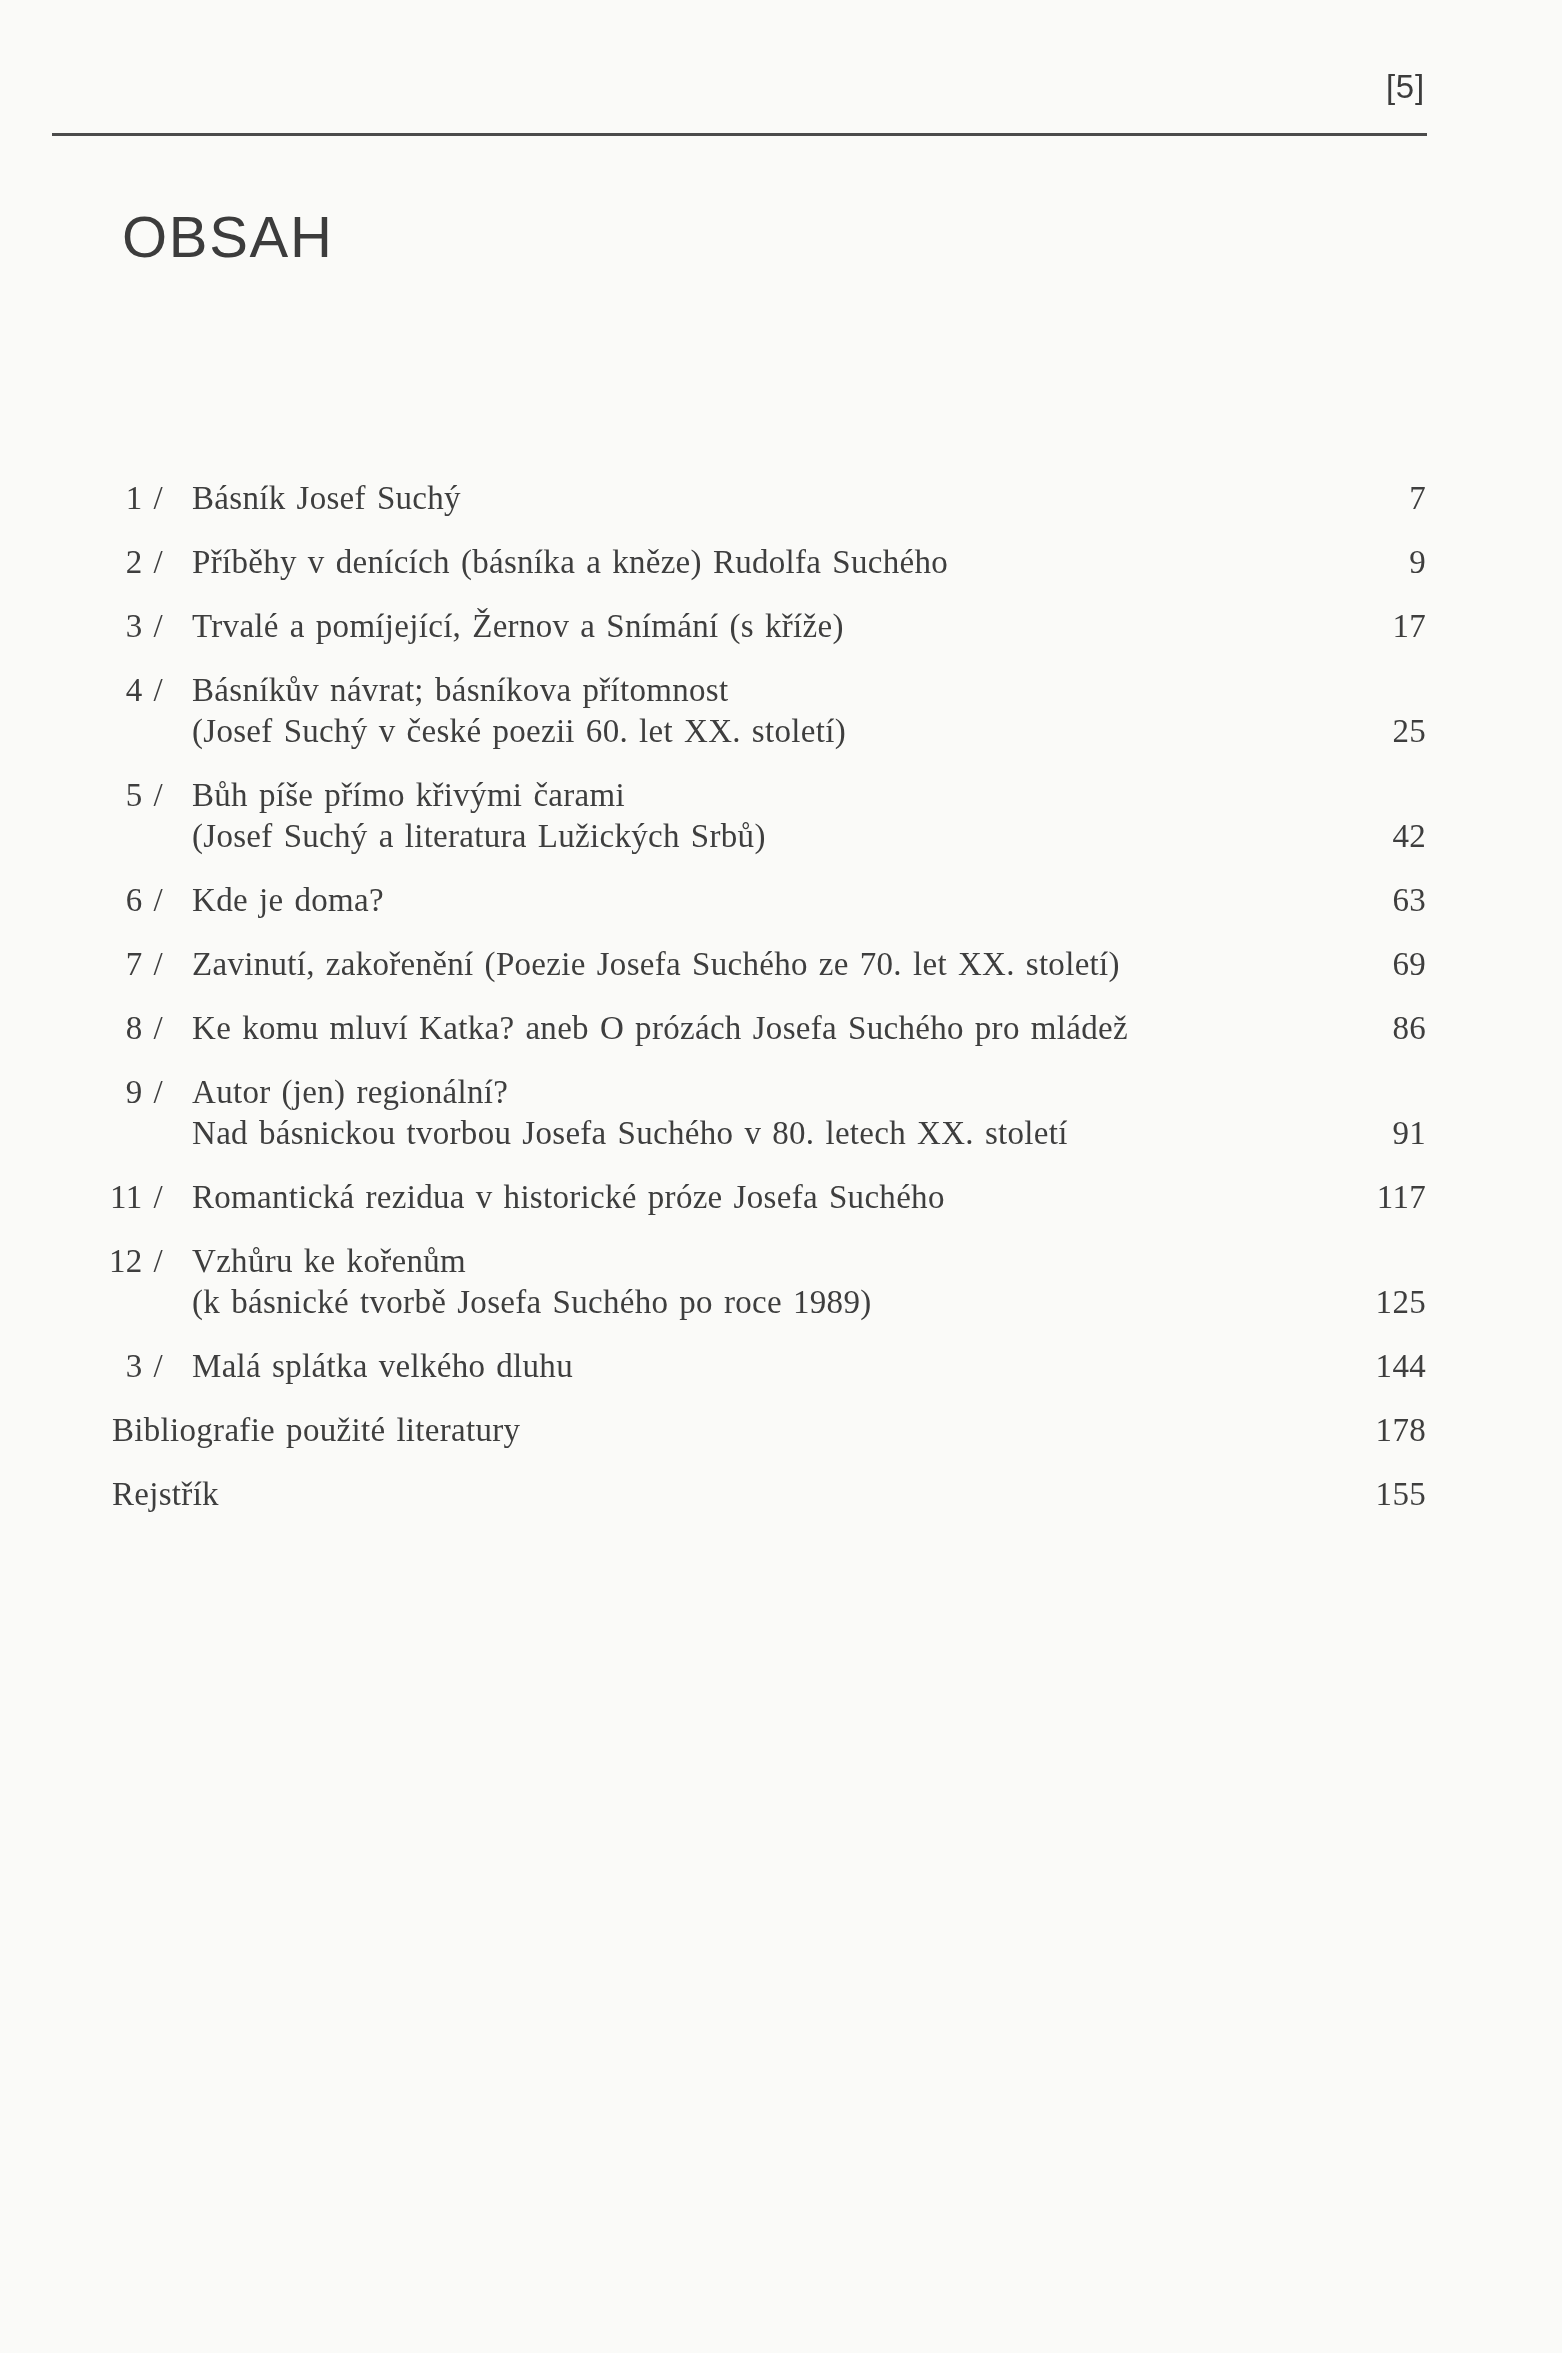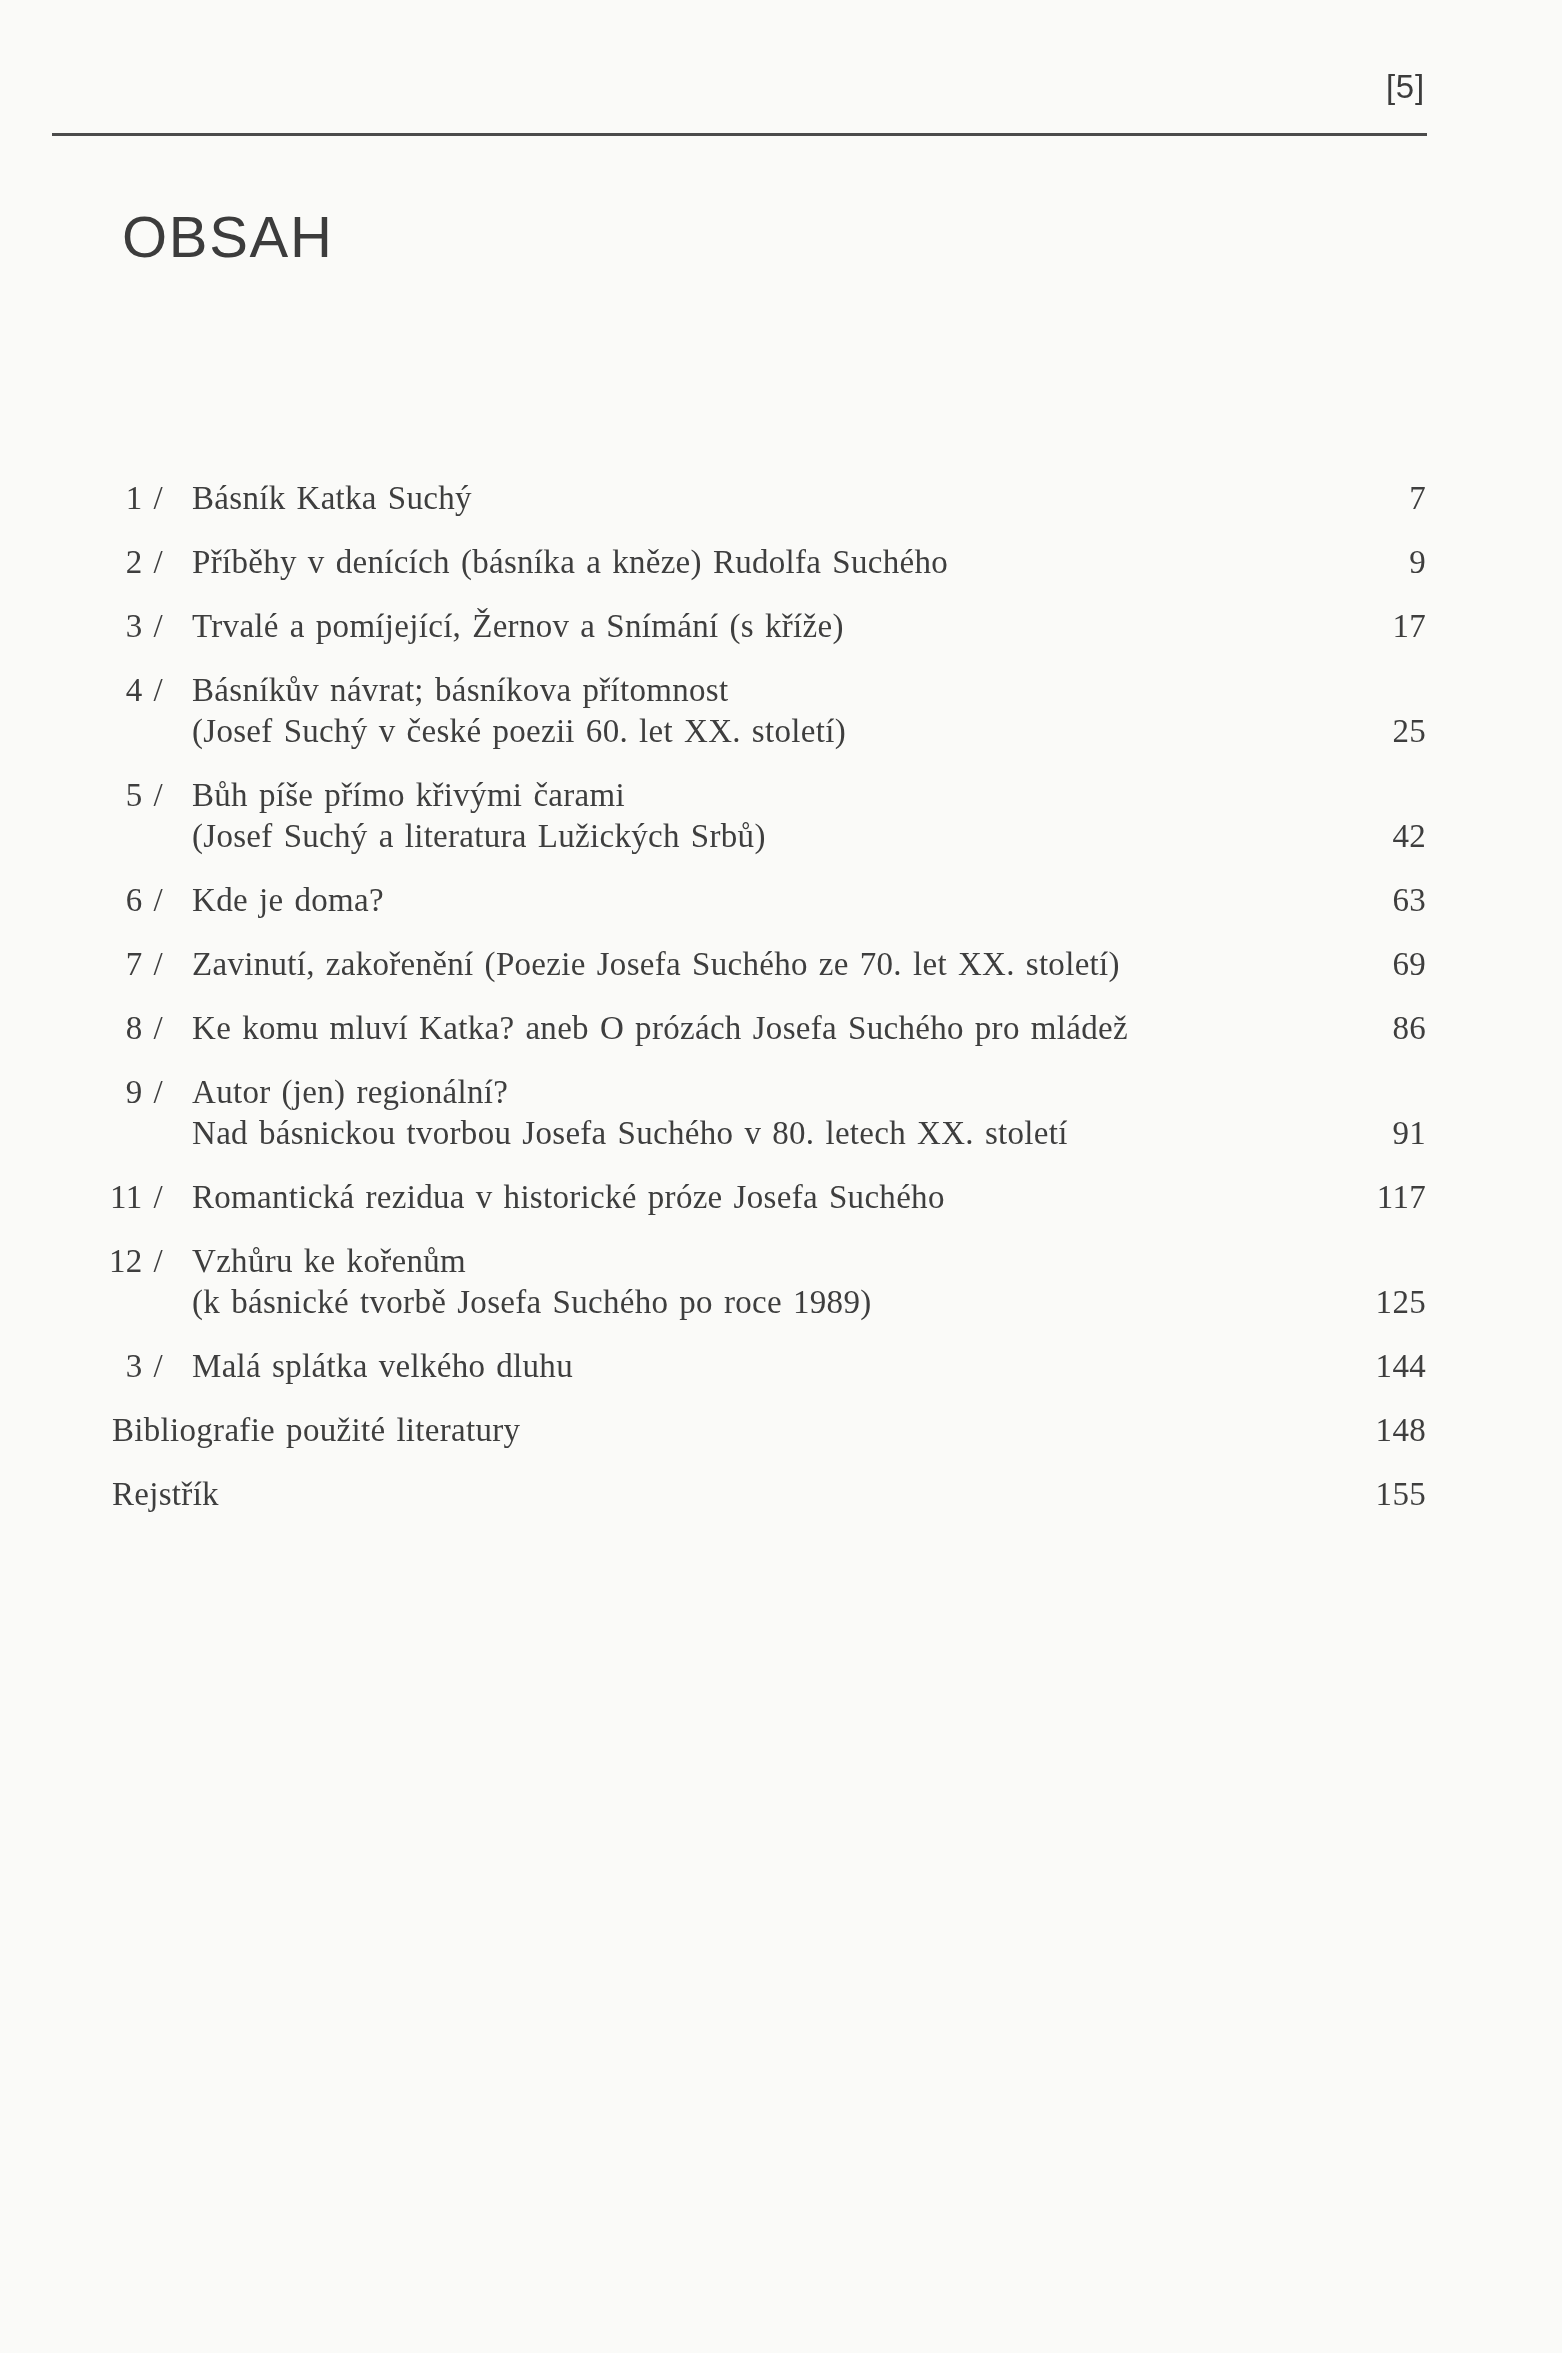--- a/index.html
+++ b/index.html
@@ -85,21 +85,21 @@
 <div class="folio">[5]</div>
 
 <div class="top-rule"></div>
 
 <div class="heading">OBSAH</div>
 
 <div class="toc" id="toc">
     <div class="toc-row">
       <div class="toc-num">1 /</div>
       <div class="toc-title">
-        <div class="toc-line">Básník Katka Suchý</div>
+        <div class="toc-line">Básník Josef Suchý</div>
       </div>
       <div class="toc-page">7</div>
     </div>
     <div class="toc-row">
       <div class="toc-num">2 /</div>
       <div class="toc-title">
         <div class="toc-line">Příběhy v denících (básníka a kněze) Rudolfa Suchého</div>
       </div>
       <div class="toc-page">9</div>
     </div>
@@ -174,21 +174,21 @@
       <div class="toc-num">3 /</div>
       <div class="toc-title">
         <div class="toc-line">Malá splátka velkého dluhu</div>
       </div>
       <div class="toc-page">144</div>
     </div>
     <div class="toc-row no-num">
       <div class="toc-title">
         <div class="toc-line">Bibliografie použité literatury</div>
       </div>
-      <div class="toc-page">148</div>
+      <div class="toc-page">178</div>
     </div>
     <div class="toc-row no-num">
       <div class="toc-title">
         <div class="toc-line">Rejstřík</div>
       </div>
       <div class="toc-page">155</div>
     </div>
   </div>
 
 

